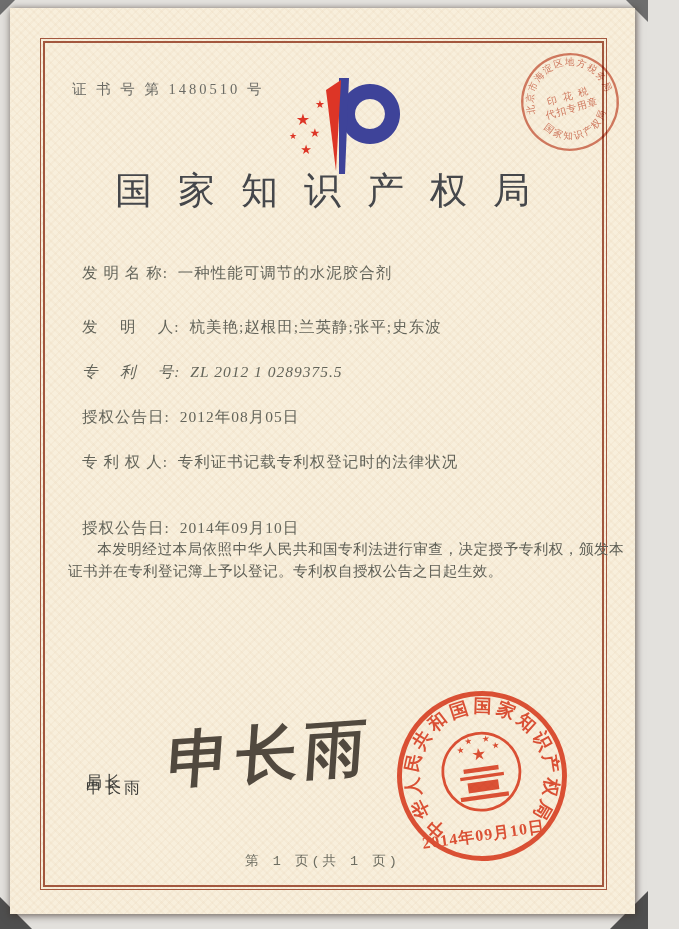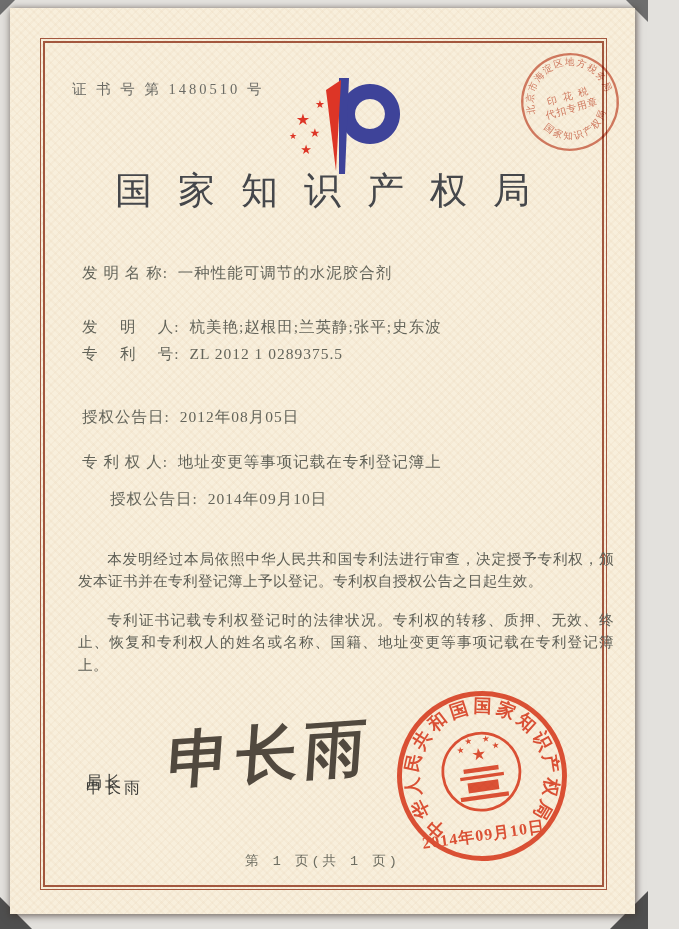--- a/index.html
+++ b/index.html
@@ -28,26 +28,26 @@
   .cert-no{position:absolute;left:62px;top:72px;font-size:14.5px;letter-spacing:3px;color:#6b6b65;}
   .logo{position:absolute;left:272px;top:66px;width:132px;height:108px;}
   .logo svg{width:100%;height:100%;}
   .title{
     position:absolute;left:0;right:0;top:158px;text-align:center;
     font-size:37px;color:#45474b;letter-spacing:26px;text-indent:26px;font-weight:500;
   }
   .row{position:absolute;left:72px;width:530px;font-size:15.5px;color:#63645a;white-space:nowrap;}
   .row .lab{letter-spacing:1px;}
   .row .val{margin-left:6px;letter-spacing:1px;}
-  .r0{top:255px;} .r1{top:309px;} .r2{top:336px;} .r3{top:399px;} .r4{top:444px;} .r5{top:481px;margin-left:28px;}
+  .r0{top:255px;} .r1{top:309px;} .r2{top:354px;font-style:italic;} .r3{top:399px;} .r4{top:444px;} .r5{top:510px;}
   .body-text{
     position:absolute;left:52px;top:524px;width:568px;
     font-size:14.6px;line-height:1.54;color:#5d5e55;text-align:justify;letter-spacing:.4px;
   }
-  .body-text p{margin:16px;text-indent:2em;}
+  .body-text p{margin:6px;text-indent:2em;}
   .sig-role{position:absolute;left:76px;top:764px;font-size:16px;color:#3e3e3a;letter-spacing:3px;}
   .sig-name{position:absolute;left:76px;top:770px;font-size:16px;color:#3e3e3a;letter-spacing:3px;}
   .autograph{
     position:absolute;left:158px;top:702px;width:260px;
     font-size:62px;color:#3b332a;letter-spacing:6px;
     transform:rotate(-4deg) skewX(-8deg);
     font-weight:bold;opacity:.88;
   }
   .seal{position:absolute;left:384px;top:680px;width:176px;height:176px;transform:rotate(-8deg);mix-blend-mode:multiply;opacity:.92;}
   .seal svg{width:100%;height:100%;overflow:visible;}
@@ -97,30 +97,29 @@
     <div class="row r2">
       <span class="lab">专　 利　 号:</span>
       <span class="val">ZL 2012 1 0289375.5</span>
     </div>
     <div class="row r3">
       <span class="lab">授权公告日:</span>
       <span class="val">2012年08月05日</span>
     </div>
     <div class="row r4">
       <span class="lab">专 利 权 人:</span>
-      <span class="val">地址变更等事项记载在专利登记簿上</span>
+      <span class="val">专利证书记载专利权登记时的法律状况</span>
     </div>
     <div class="row r5">
       <span class="lab">授权公告日:</span>
       <span class="val">2014年09月10日</span>
     </div>
 
     <div class="body-text">
       <p>本发明经过本局依照中华人民共和国专利法进行审查，决定授予专利权，颁发本证书并在专利登记簿上予以登记。专利权自授权公告之日起生效。</p>
-      <p>专利证书记载专利权登记时的法律状况。专利权的转移、质押、无效、终止、恢复和专利权人的姓名或名称、国籍、地址变更等事项记载在专利登记簿上。</p>
     </div>
 
     <div class="sig-role">局长</div>
     <div class="sig-name">申长雨</div>
     <div class="autograph">申长雨</div>
 
     <div class="seal">
       <svg viewBox="0 0 160 160" xmlns="http://www.w3.org/2000/svg">
         <defs>
           <path id="sealArc" d="M 46.7 127.5 A 58 58 0 1 1 113.3 127.5" fill="none"></path>

